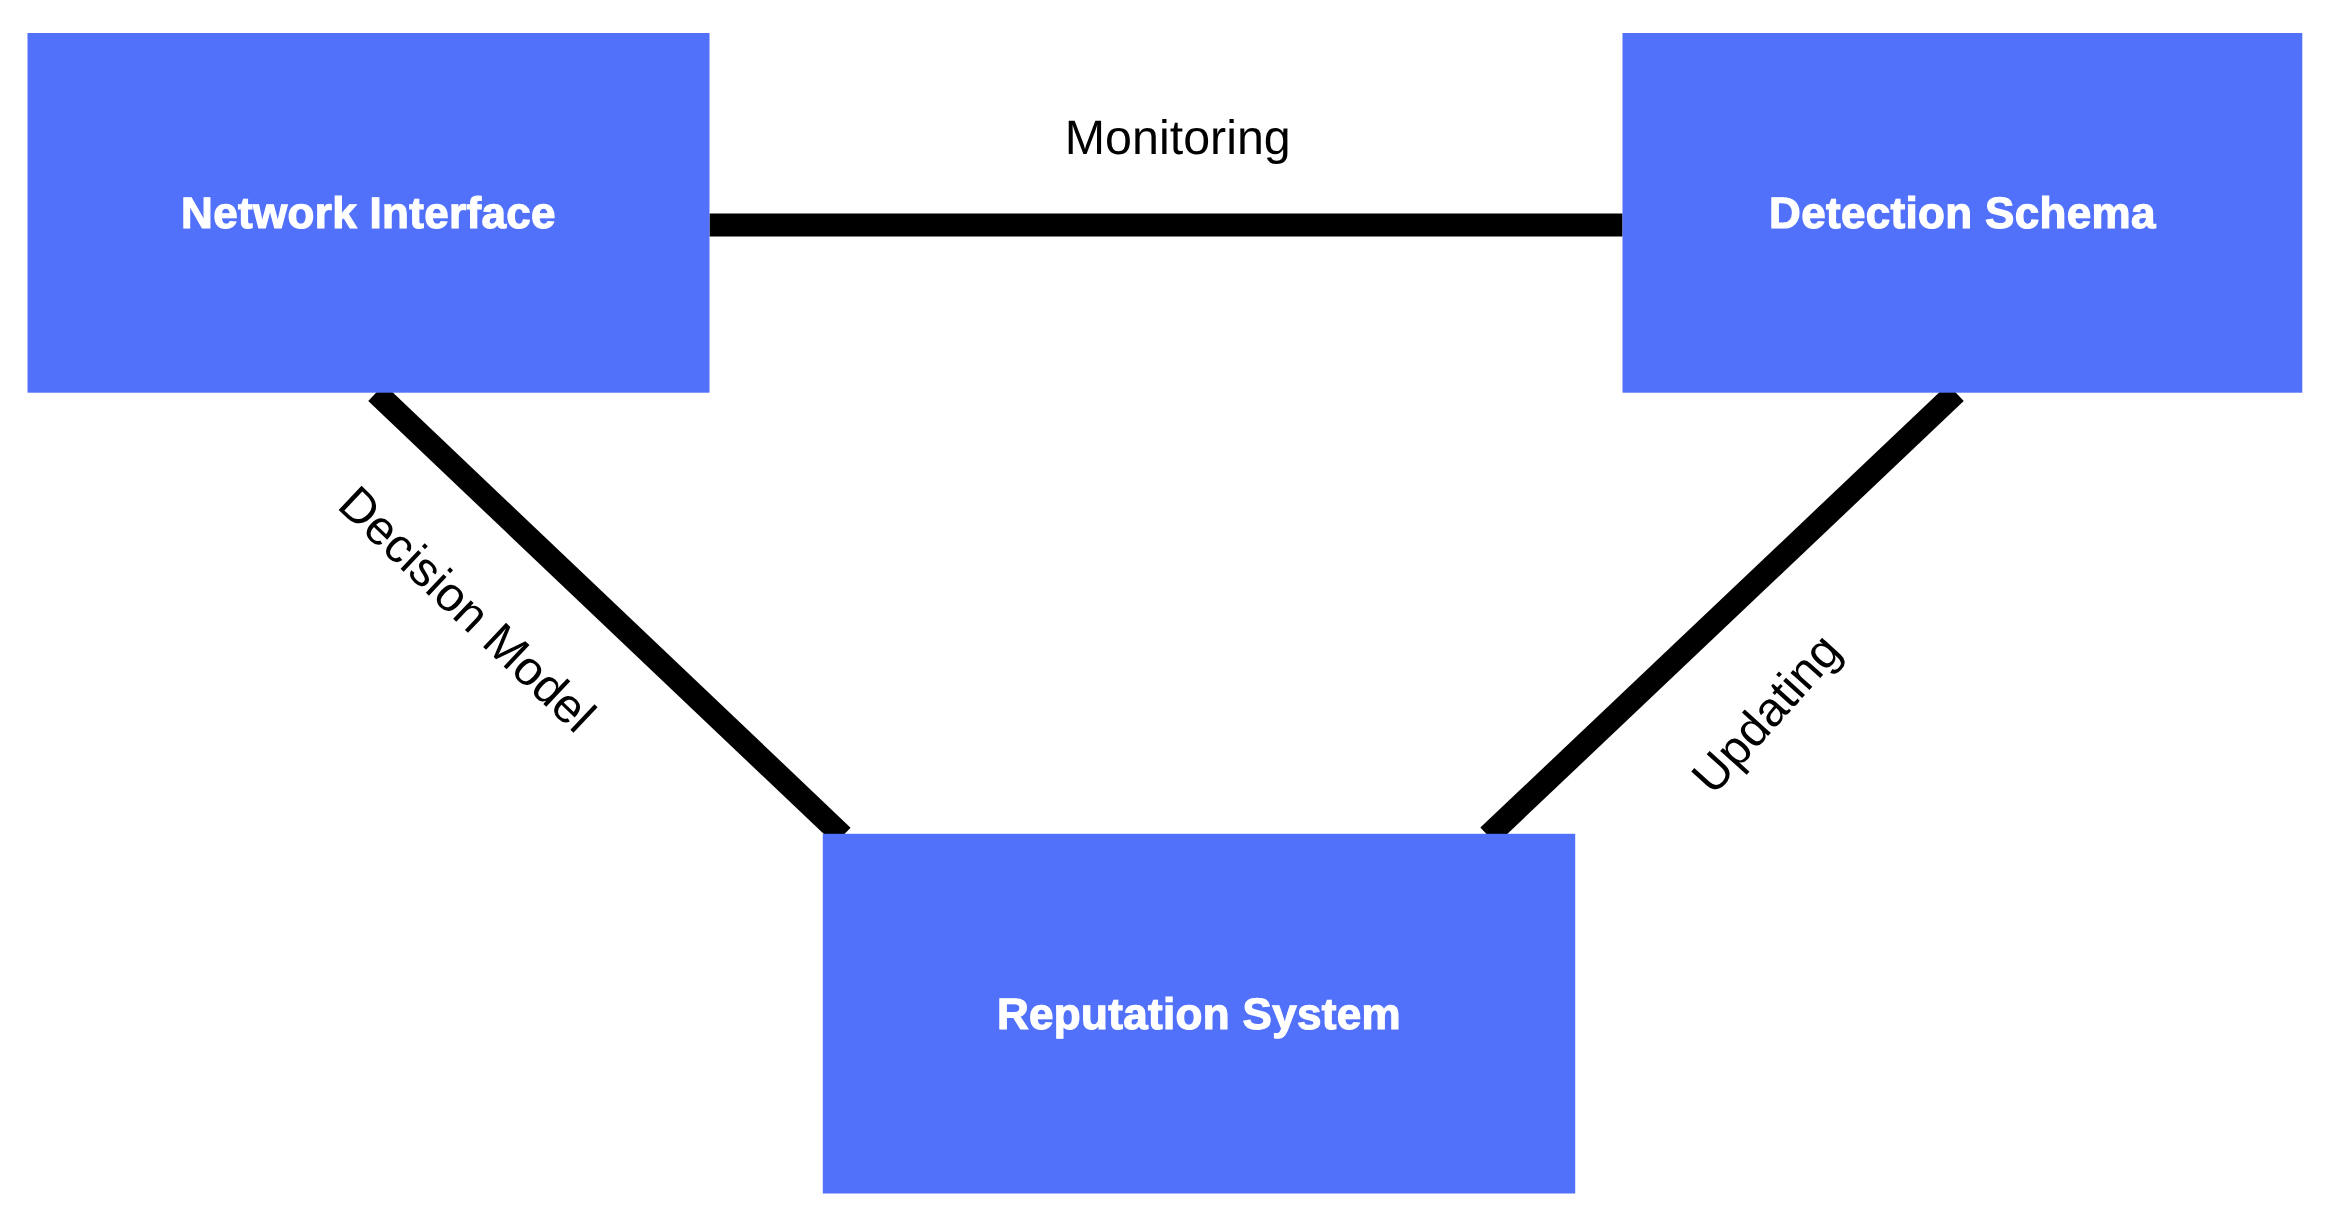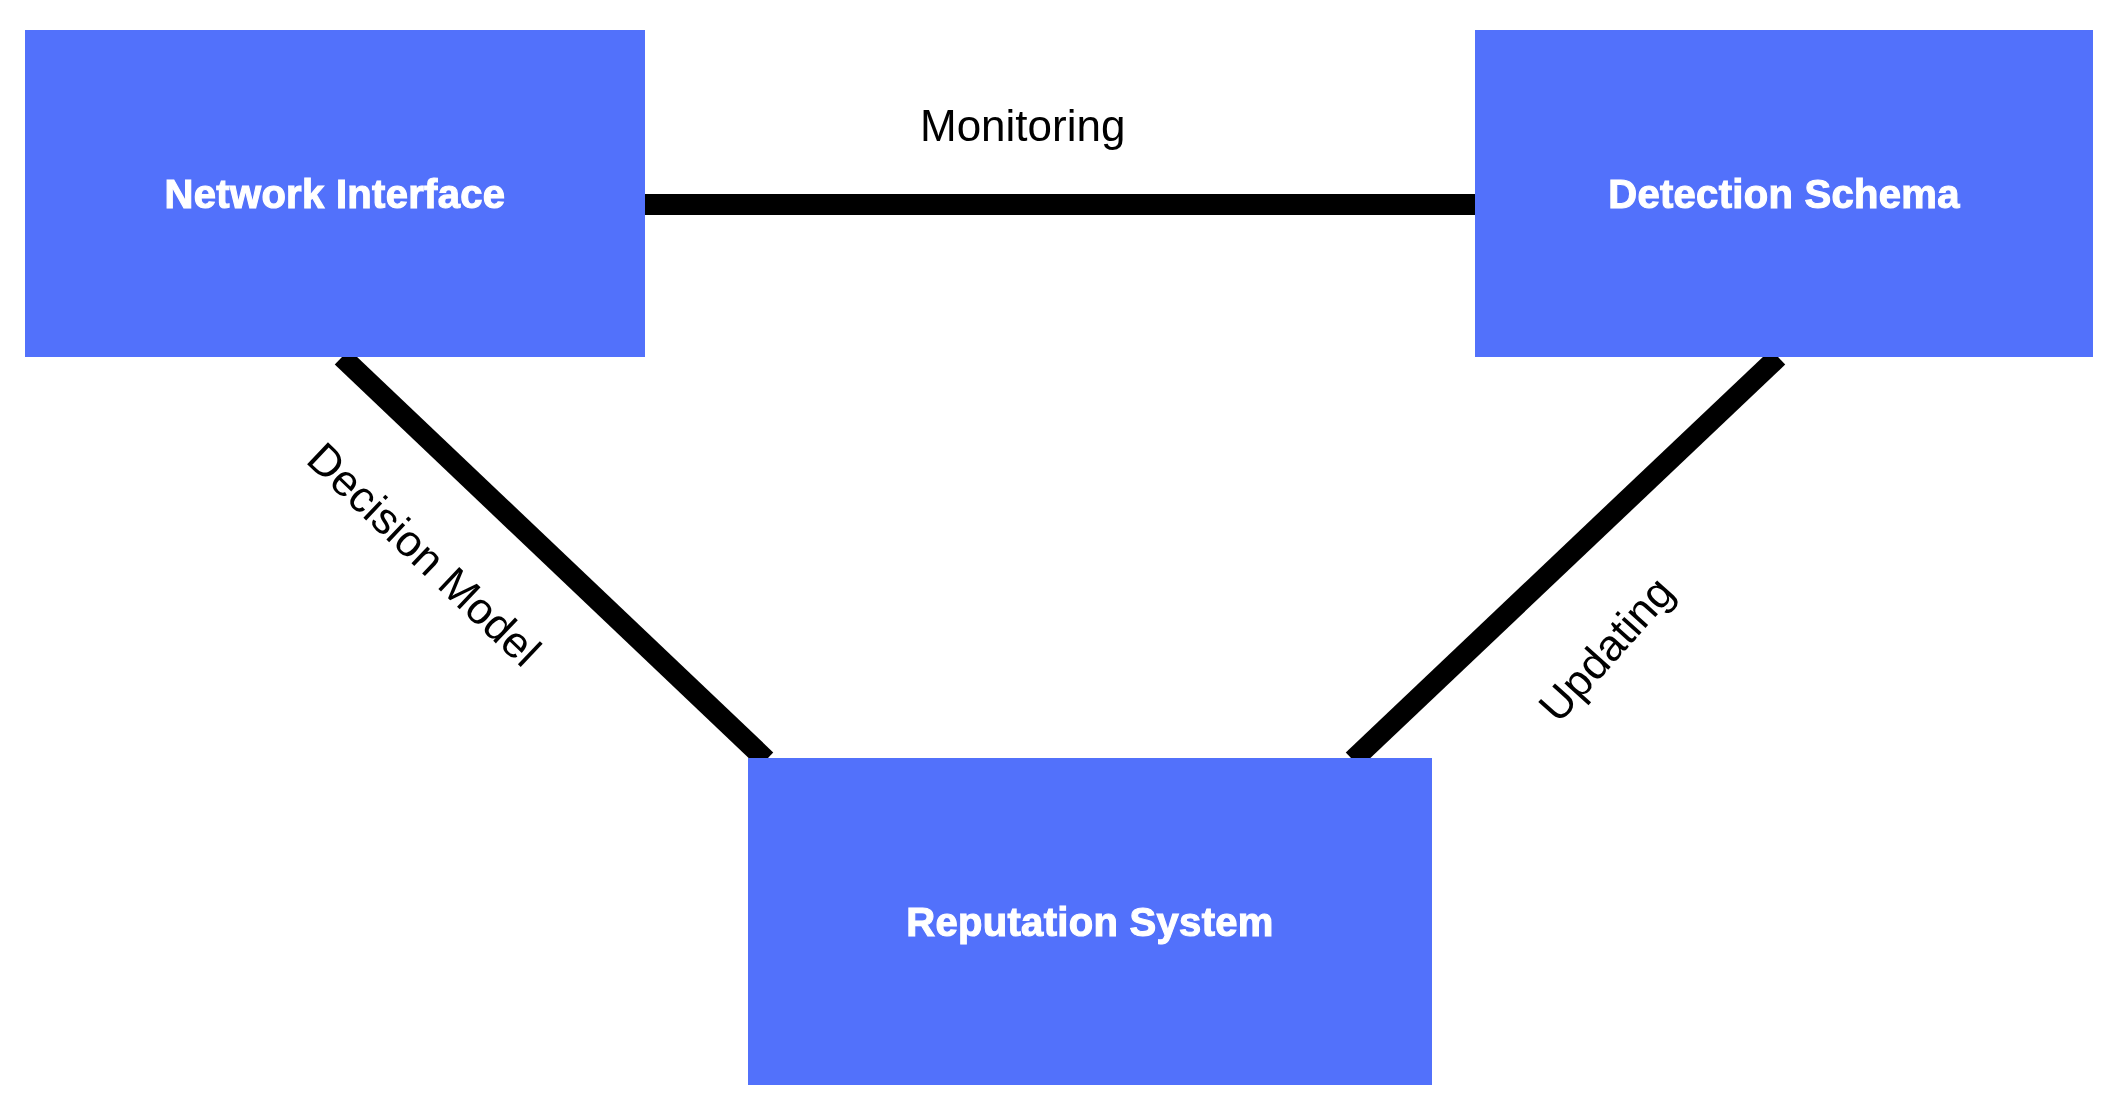--- a/index.html
+++ b/index.html
@@ -56,21 +56,21 @@
   .edge-label {
     position: absolute;
     color: #000000;
     font-family: "Liberation Sans", sans-serif;
     font-weight: 400;
     font-size: 44px;
     line-height: 1;
     white-space: nowrap;
     transform-origin: 0 0;
   }
-  #edge-label-monitoring { left: 920px;  top: 104px; text-align: center; }
+  #edge-label-monitoring { left: 968px;  top: 104px; text-align: center; }
   #edge-label-decision-model {
     left: 330px; top: 435px;
     transform: rotate(43.5deg);
   }
   #edge-label-updating {
     left: 1531px; top: 700px;
     transform: rotate(-48deg);
   }
 </style>
 </head>

